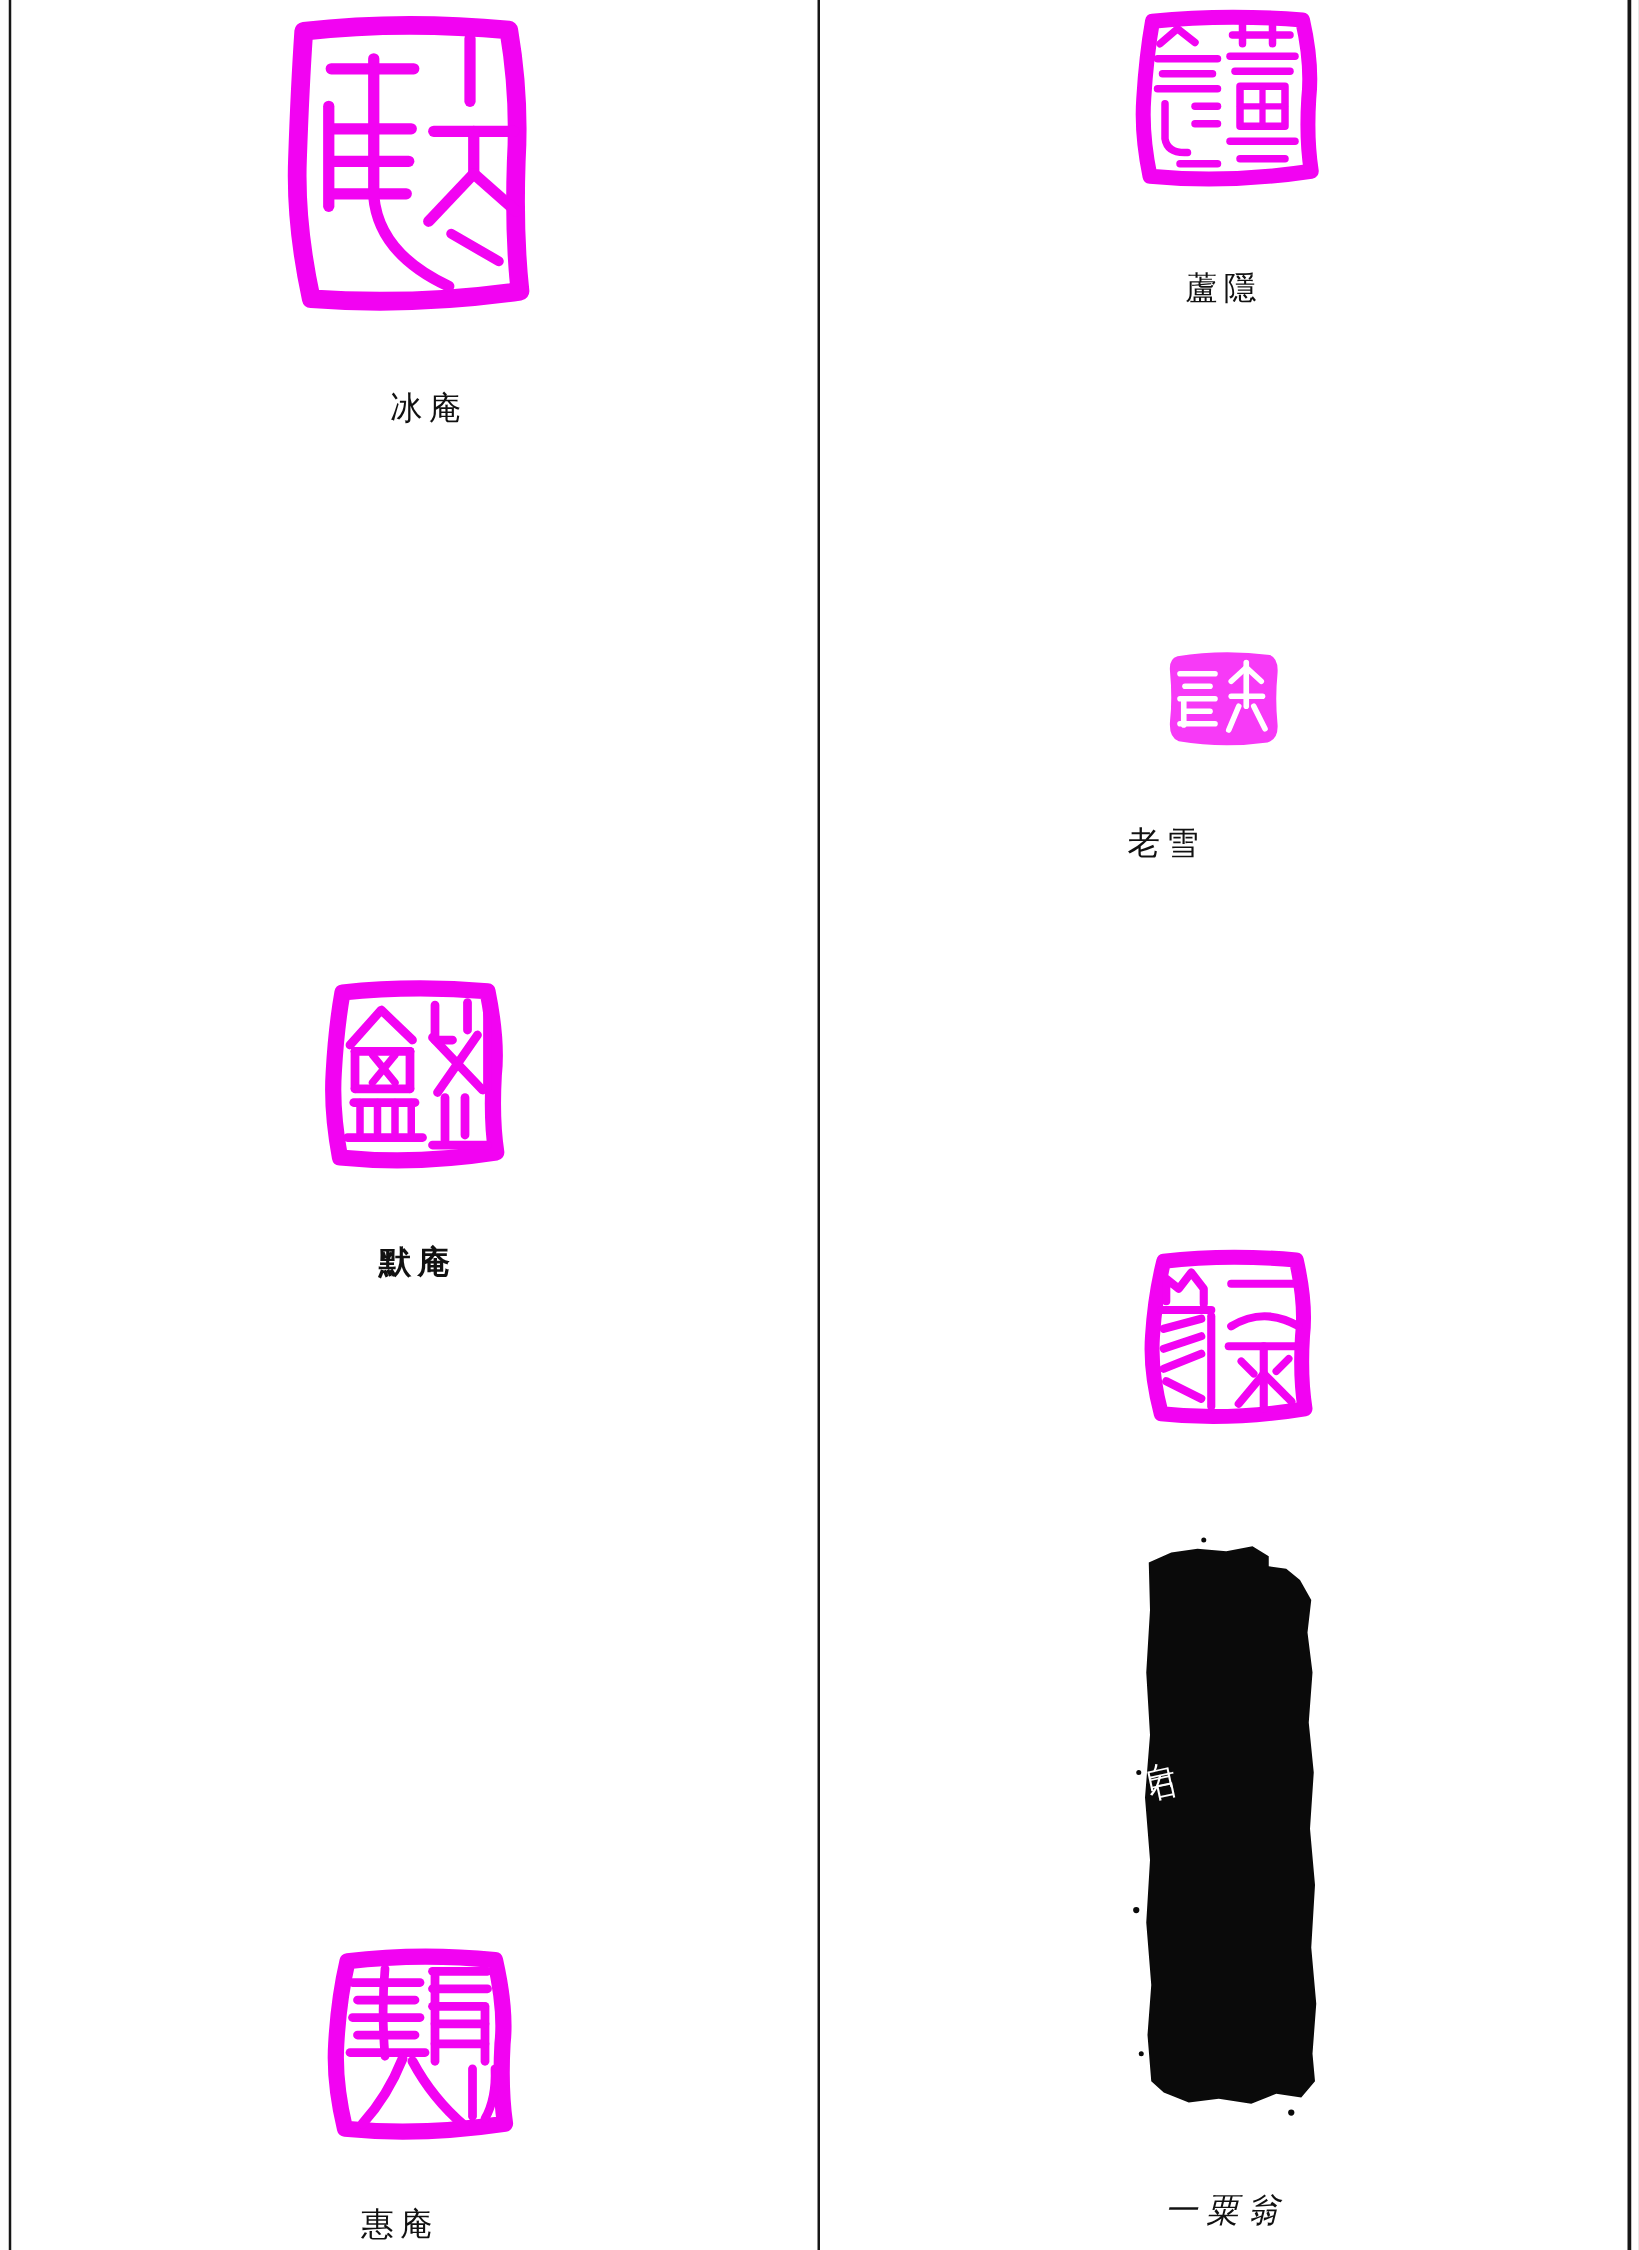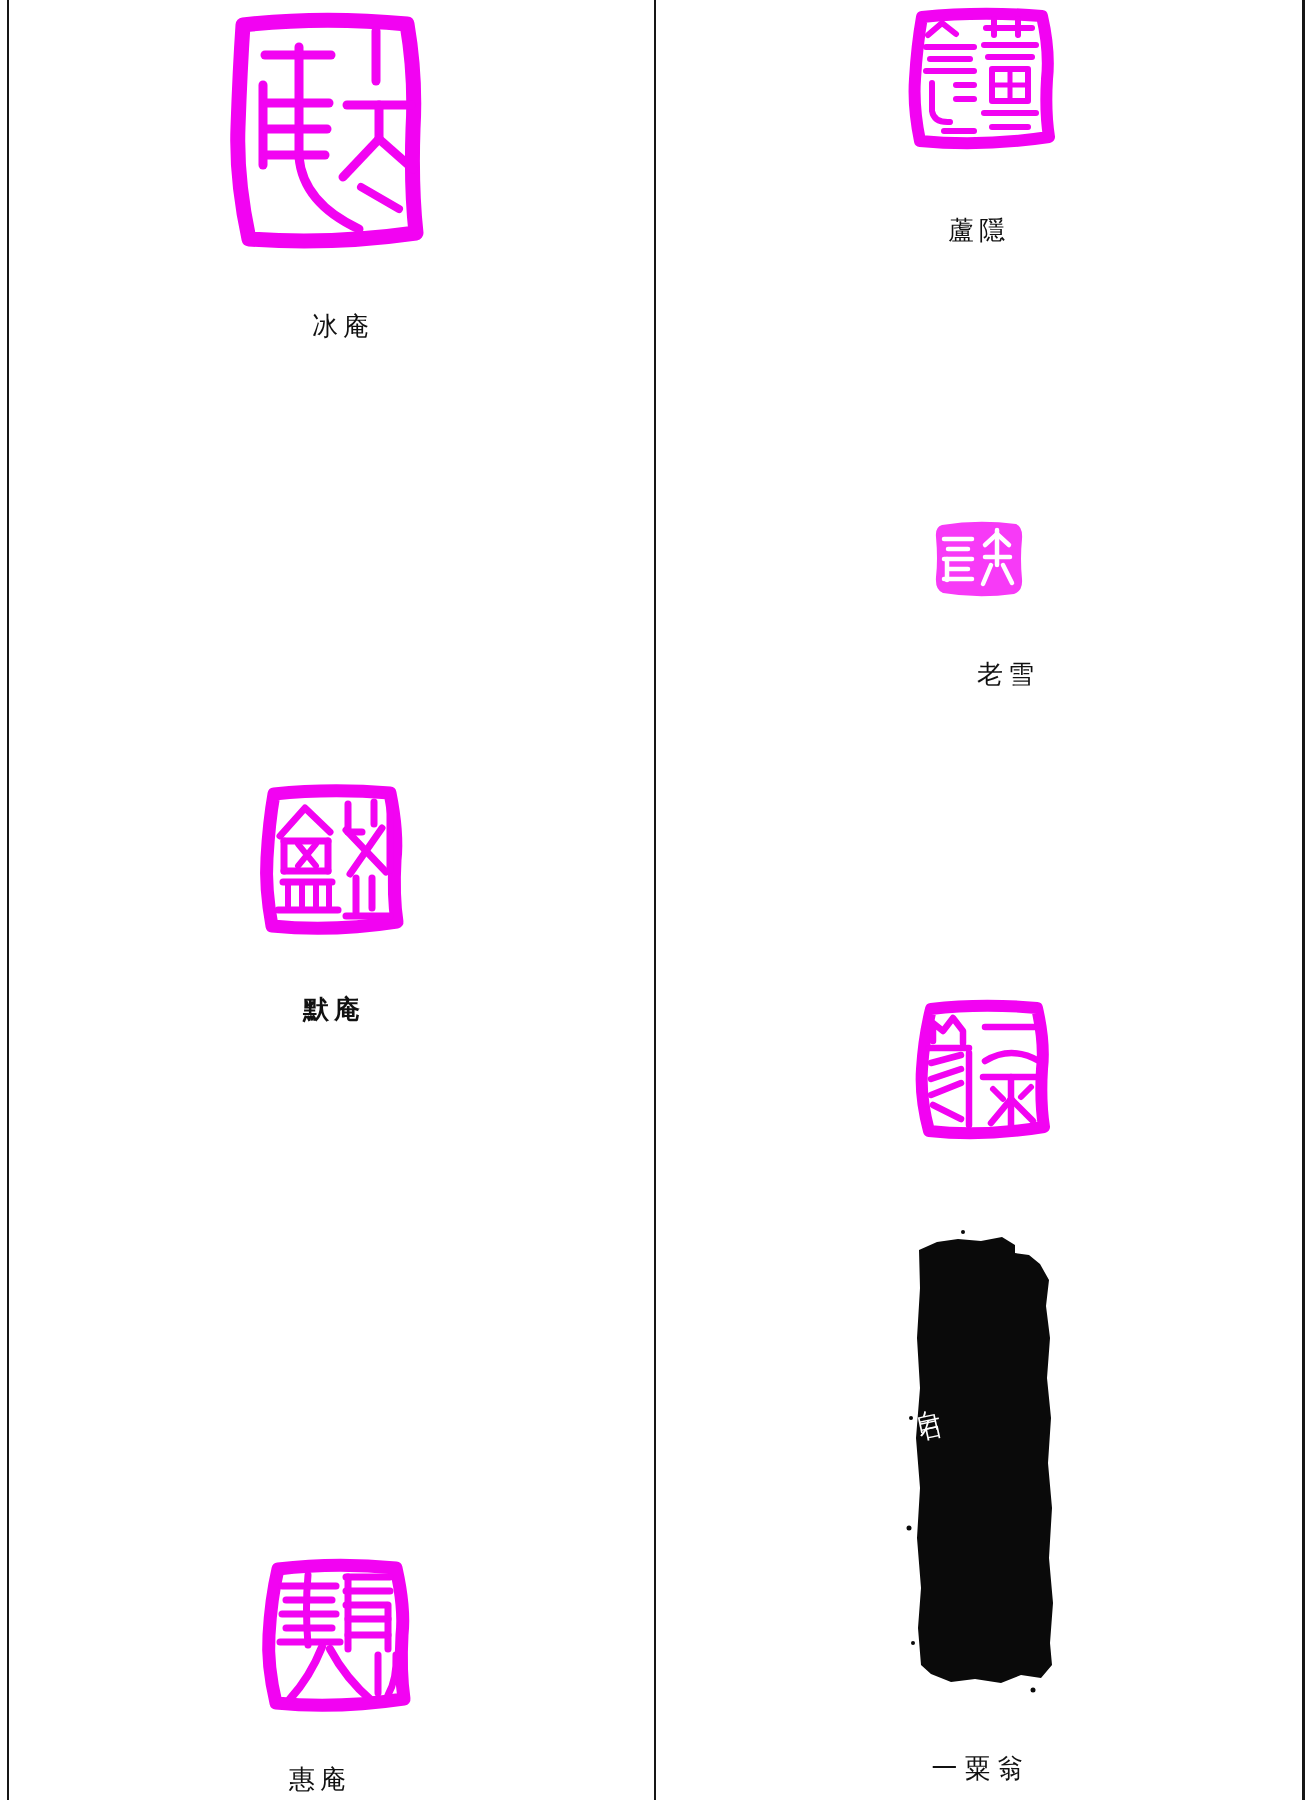--- a/index.html
+++ b/index.html
@@ -170,21 +170,21 @@
       <path class="white-stroke" stroke-width="4.5" d="M14 62 H42"></path>
       <path class="white-stroke" stroke-width="4.5" d="M17 42 V63"></path>
 
       <path class="white-stroke" stroke-width="4.5" d="M67 13 V48"></path>
       <path class="white-stroke" stroke-width="4.5" d="M55 28 L67 17 L79 28"></path>
       <path class="white-stroke" stroke-width="4.5" d="M55 40 H80"></path>
       <path class="white-stroke" stroke-width="4.5" d="M61 48 L53 67"></path>
       <path class="white-stroke" stroke-width="4.5" d="M73 48 L82 66"></path>
     </svg>
   </div>
-  <div class="caption" style="left:1008px;top:657px;">老雪</div>
+  <div class="caption" style="left:933px;top:657px;">老雪</div>
 
   <div class="seal" style="left:903px;top:993px;width:154px;height:154px;">
     <svg viewBox="0 0 154 154">
       <path class="seal-stroke" stroke-width="12" d="M28 16 Q78 10 134 15 Q142 50 139 76 Q137 108 141 134 Q80 144 26 138 Q17 104 19 76 Q21 44 28 16 Z"></path>
 
       <path class="seal-stroke" stroke-width="6.5" d="M30 48 V30 L40 38 L50 25 L60 38 V50"></path>
       <path class="seal-stroke" stroke-width="6.5" d="M26 55 H66"></path>
 
       <path class="seal-stroke" stroke-width="6.5" d="M28 70 L58 62"></path>
       <path class="seal-stroke" stroke-width="6.5" d="M28 86 L58 76"></path>
@@ -210,15 +210,15 @@
            L138 450 L118 447 L98 455 L72 451 L48 454 L28 446 L18 437
            L15 400 L18 360 L14 310 L17 260 L13 210 L17 160 L14 110 L17 60 Z"></path>
       <circle class="ink-fill" cx="8" cy="190" r="2"></circle>
       <circle class="ink-fill" cx="6" cy="300" r="2.5"></circle>
       <circle class="ink-fill" cx="10" cy="415" r="2"></circle>
       <circle class="ink-fill" cx="60" cy="4" r="2"></circle>
       <circle class="ink-fill" cx="130" cy="462" r="2.5"></circle>
     </svg>
     <div class="inscription-text" style="left:6px;top:164px;">白石</div>
   </div>
-  <div class="caption" style="left:981px;top:1751px;letter-spacing:7px;">一粟翁</div>
+  <div class="caption" style="left:981px;top:1751px;letter-spacing:7px;font-style:italic;">一粟翁</div>
 
 </div>
 
 </body></html>

